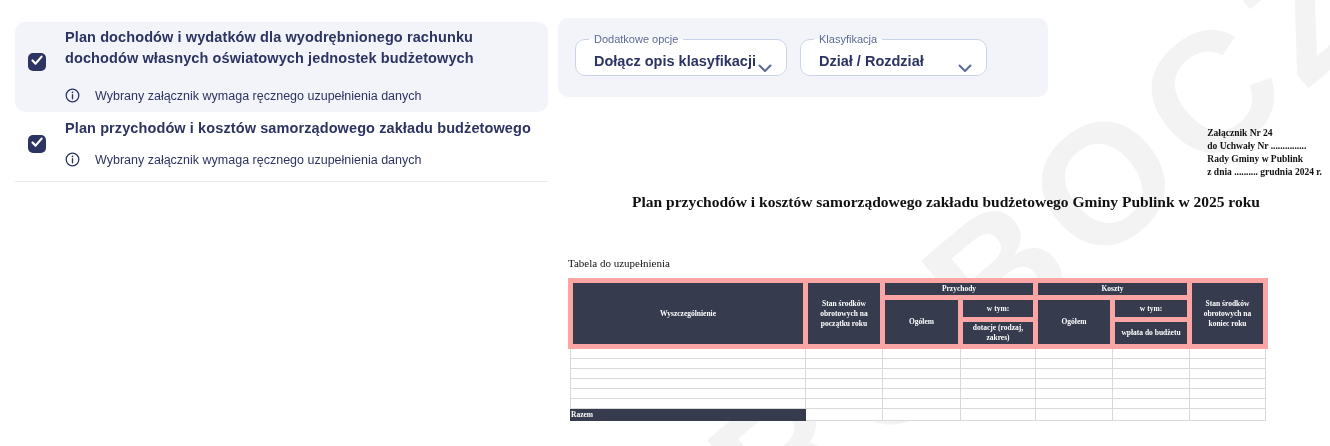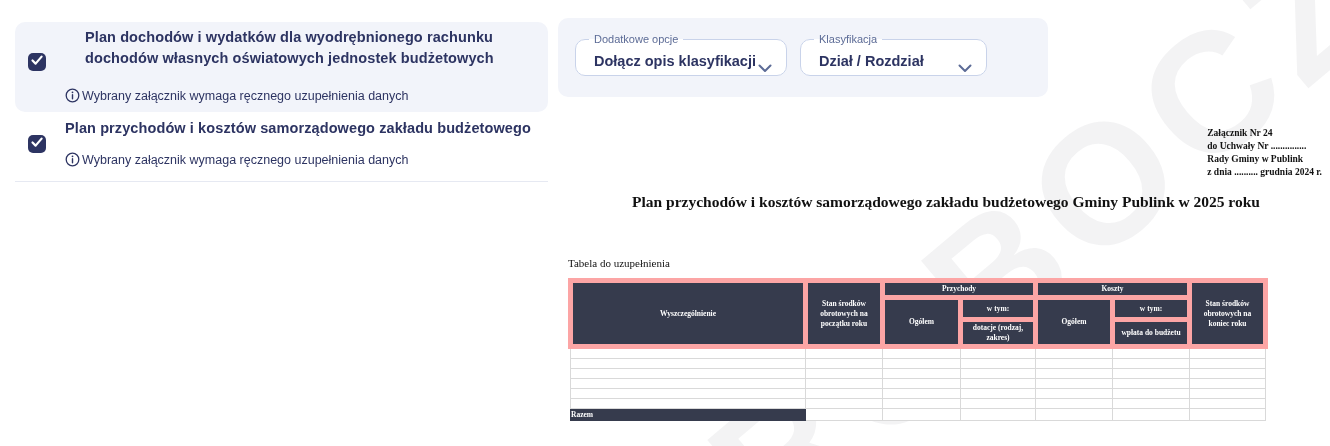--- a/index.html
+++ b/index.html
@@ -6,21 +6,21 @@
   #app{position:relative;width:1330px;height:446px;background:#fff;overflow:hidden;
        font-family:"Liberation Sans",sans-serif;}
 
   
   .att-item{position:absolute;left:15px;width:533px;border-radius:10px;}
   .att-item.highlight{background:#f2f4fa;}
   .checkbox{position:absolute;width:18px;height:18px;border-radius:5px;background:#2d3462;
             display:flex;align-items:center;justify-content:center;cursor:pointer;}
   .att-title{position:absolute;left:65px;width:470px;font-size:14.5px;font-weight:600;
              color:#2d3462;line-height:21px;letter-spacing:.1px;}
-  .att-note{position:absolute;left:65px;display:flex;align-items:center;gap:2px;
+  .att-note{position:absolute;left:65px;display:flex;align-items:center;gap:15px;
             font-size:12.5px;color:#2d3462;}
   .divider{position:absolute;left:15px;width:533px;height:1px;background:#e6e9f2;}
 
   
   .opts-panel{position:absolute;left:558px;top:18px;width:490px;height:79px;
               background:#f2f4fa;border-radius:10px;z-index:3;}
   .sel{position:absolute;margin:0;padding:0;background:#fff;border:1px solid #c9d3ea;
        border-radius:10px;height:40px;cursor:pointer;}
   .sel legend{margin-left:13px;padding:0 5px;font-size:11px;color:#5c6b96;line-height:11px;}
   .sel .val{position:absolute;left:18px;top:8px;font-size:14.5px;font-weight:600;color:#2d3462;
@@ -58,21 +58,21 @@
 
   <div class="att-item highlight" style="top:22px;height:90px;"></div>
 
   <div class="checkbox" style="left:28px;top:53px;">
     <span>
       <svg width="18" height="18" viewBox="0 0 18 18">
         <path d="M4.5 9.5 L7.6 12.6 L13.6 5.6" stroke="#fff" stroke-width="2.2" fill="none" stroke-linecap="round" stroke-linejoin="round"></path>
       </svg>
     </span>
   </div>
-  <div class="att-title" style="top:27px;margin-left:20px;">Plan dochodów i wydatków dla wyodrębnionego rachunku dochodów własnych oświatowych jednostek budżetowych</div>
+  <div class="att-title" style="top:27px;">Plan dochodów i wydatków dla wyodrębnionego rachunku dochodów własnych oświatowych jednostek budżetowych</div>
   <div class="att-note" style="top:88px;">
     <span style="display:flex;">
       <svg width="15" height="15" viewBox="0 0 15 15">
         <circle cx="7.5" cy="7.5" r="6.3" stroke="#2d3462" stroke-width="1.3" fill="none"></circle>
         <line x1="7.5" y1="6.8" x2="7.5" y2="10.8" stroke="#2d3462" stroke-width="1.4" stroke-linecap="round"></line>
         <circle cx="7.5" cy="4.3" r="0.9" fill="#2d3462"></circle>
       </svg>
     </span>
     <span>Wybrany załącznik wymaga ręcznego uzupełnienia danych</span>
   </div>

